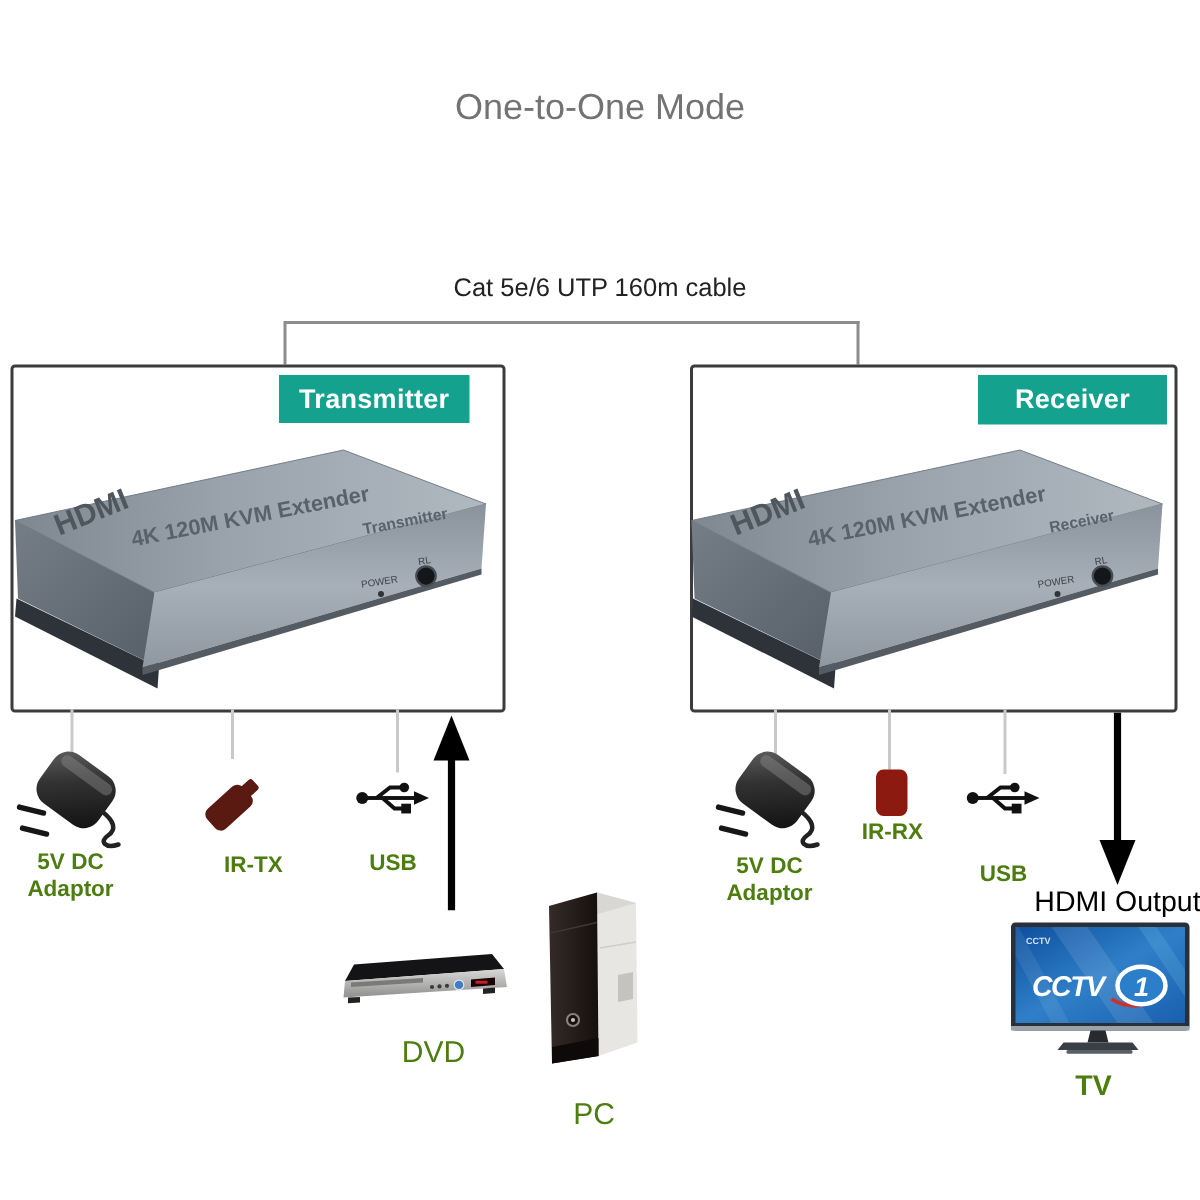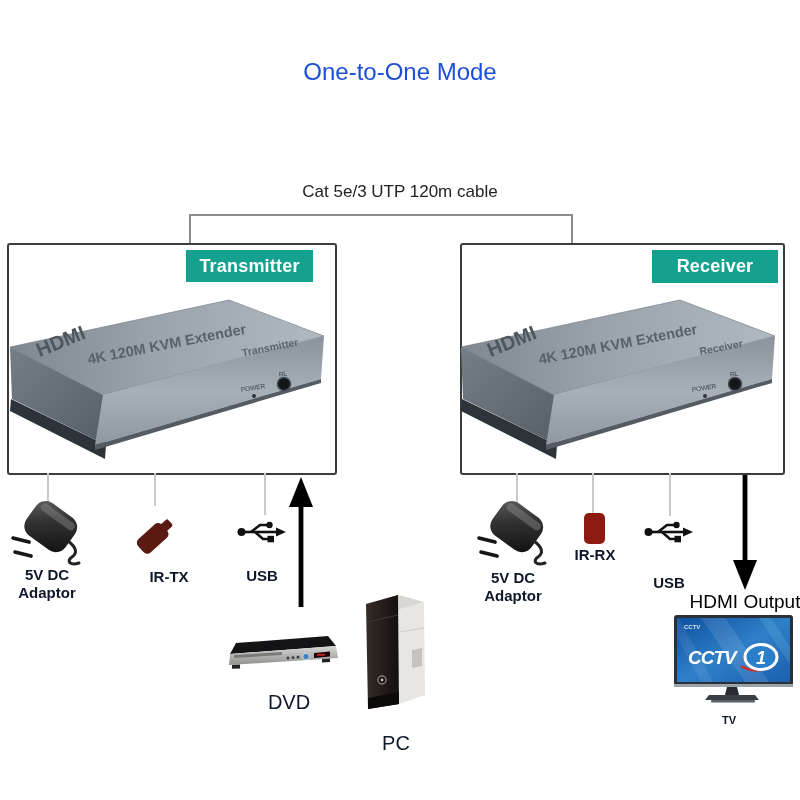--- a/index.html
+++ b/index.html
@@ -1,47 +1,47 @@
 <!DOCTYPE html>
 <html><head>
 <meta charset="utf-8">
 <style>
   html,body{margin:0;padding:0;background:#ffffff;}
   .canvas{
     position:relative;width:800px;height:800px;background:#ffffff;overflow:hidden;
     font-family:"Liberation Sans", sans-serif;color:#000;
   }
   .abs{position:absolute;}
-  .title{top:58px;left:0;width:800px;text-align:center;font-size:24px;color:#1d4ed8;}
+  .title{top:58px;left:0;width:800px;text-align:center;font-size:24px;color:#737373;}
   .cable-label{top:182px;left:0;width:800px;text-align:center;font-size:17px;color:#222;}
   .bracket-h{left:190px;top:214px;width:383px;height:0;border-top:2px solid #8c8c8c;}
   .bracket-v{width:0;border-left:2px solid #8c8c8c;top:214px;height:29px;}
   .bv-l{left:189px;} .bv-r{left:571px;}
   .unit-box{border:2px solid #3c3c3c;border-radius:3px;background:transparent;}
   .lbox{left:7px;top:243px;width:326px;height:228px;}
   .rbox{left:460px;top:243px;width:321px;height:228px;}
   .tag{background:#14a18e;color:#fff;font-weight:bold;font-size:18px;
        display:flex;align-items:center;justify-content:center;letter-spacing:.2px;}
   .ttag{left:186px;top:250px;width:127px;height:32px;}
   .rtag{left:652px;top:250px;width:126px;height:33px;}
   .cline{width:0;border-left:2px solid #c9c9c9;}
-  .lbl{text-align:center;color:#0f172a;}
+  .lbl{text-align:center;color:#4d7c0f;}
   .b15{font-weight:bold;font-size:15px;line-height:18px;}
   .io-label{font-size:19px;text-align:center;color:#000;}
   .irrx-block{background:#8c1a10;border-radius:5px;}
   svg text{font-family:"Liberation Sans", sans-serif;}
 </style>
 </head>
 <body>
 
 <div class="canvas">
 
   <div class="abs title">One-to-One Mode</div>
 
-  <div class="abs cable-label">Cat 5e/3 UTP 120m cable</div>
+  <div class="abs cable-label">Cat 5e/6 UTP 160m cable</div>
   <div class="abs bracket-h"></div>
   <div class="abs bracket-v bv-l"></div>
   <div class="abs bracket-v bv-r"></div>
 
   <div class="abs unit-box lbox"></div>
   <div class="abs tag ttag">Transmitter</div>
 
   <svg class="abs" style="left:8px;top:299px;" width="326" height="172" viewBox="0 0 326 172">
     <defs>
       <linearGradient id="dgt-top" x1="0" y1="0" x2="1" y2="0">
@@ -262,15 +262,15 @@
     <text x="11" y="15" font-size="6" font-weight="bold" fill="#e8f0f8" opacity="0.9">CCTV</text>
     <text x="15" y="50" font-size="19" font-weight="bold" font-style="italic" fill="#ffffff" letter-spacing="-1">CCTV</text>
     <path d="M 68,52 Q 79,59 92,55" stroke="#d03028" stroke-width="2.5" fill="none"></path>
     <ellipse cx="88" cy="43" rx="16" ry="12.5" fill="#2b7ec9" stroke="#ffffff" stroke-width="3"></ellipse>
     <text x="88" y="50" font-size="18" font-weight="bold" font-style="italic" fill="#ffffff" text-anchor="middle">1</text>
     <rect x="1" y="70" width="119" height="3" fill="#9aa2aa"></rect>
     <polygon points="54,73 64,73 66,81 52,81" fill="#272b30"></polygon>
     <polygon points="36,81 82,81 86,86 32,86" fill="#3a3f45"></polygon>
     <rect x="38" y="86" width="44" height="2.5" rx="1" fill="#595f66"></rect>
   </svg>
-  <div class="abs lbl" style="left:701px;top:714px;width:56px;font-weight:bold;font-size:11px;">TV</div>
+  <div class="abs lbl" style="left:701px;top:714px;width:56px;font-weight:bold;font-size:19px;">TV</div>
 
 </div>
 
 </body></html>

